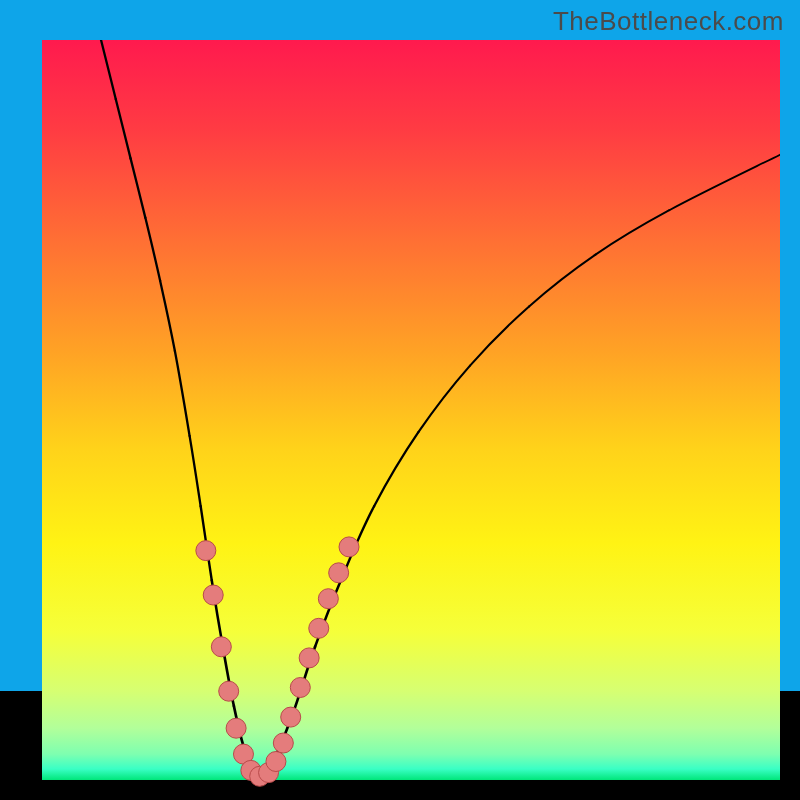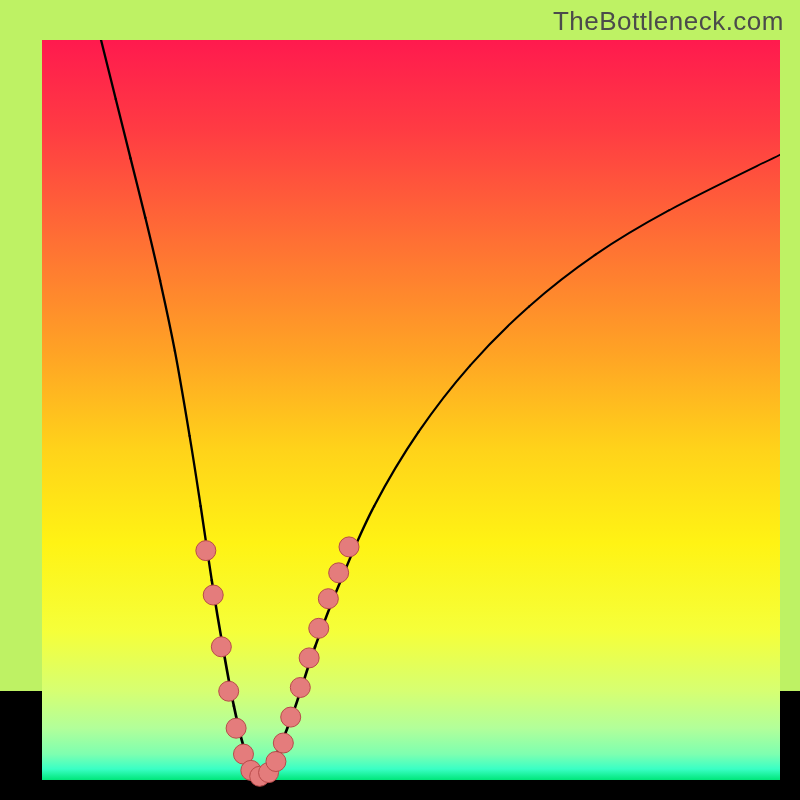--- a/index.html
+++ b/index.html
@@ -8,21 +8,21 @@
     width: 800px;
     height: 800px;
     overflow: hidden;
     background: #000;
     font-family: Arial, Helvetica, sans-serif;
   }
   .frame {
     position: relative;
     width: 800px;
     height: 691px;
-    background: #bef264;
+    background: #0ea5e9;
   }
   .watermark {
     position: absolute;
     top: 6px;
     right: 16px;
     color: #4b4b4b;
     font-size: 26px;
     font-weight: 400;
     letter-spacing: 0.5px;
     z-index: 10;

